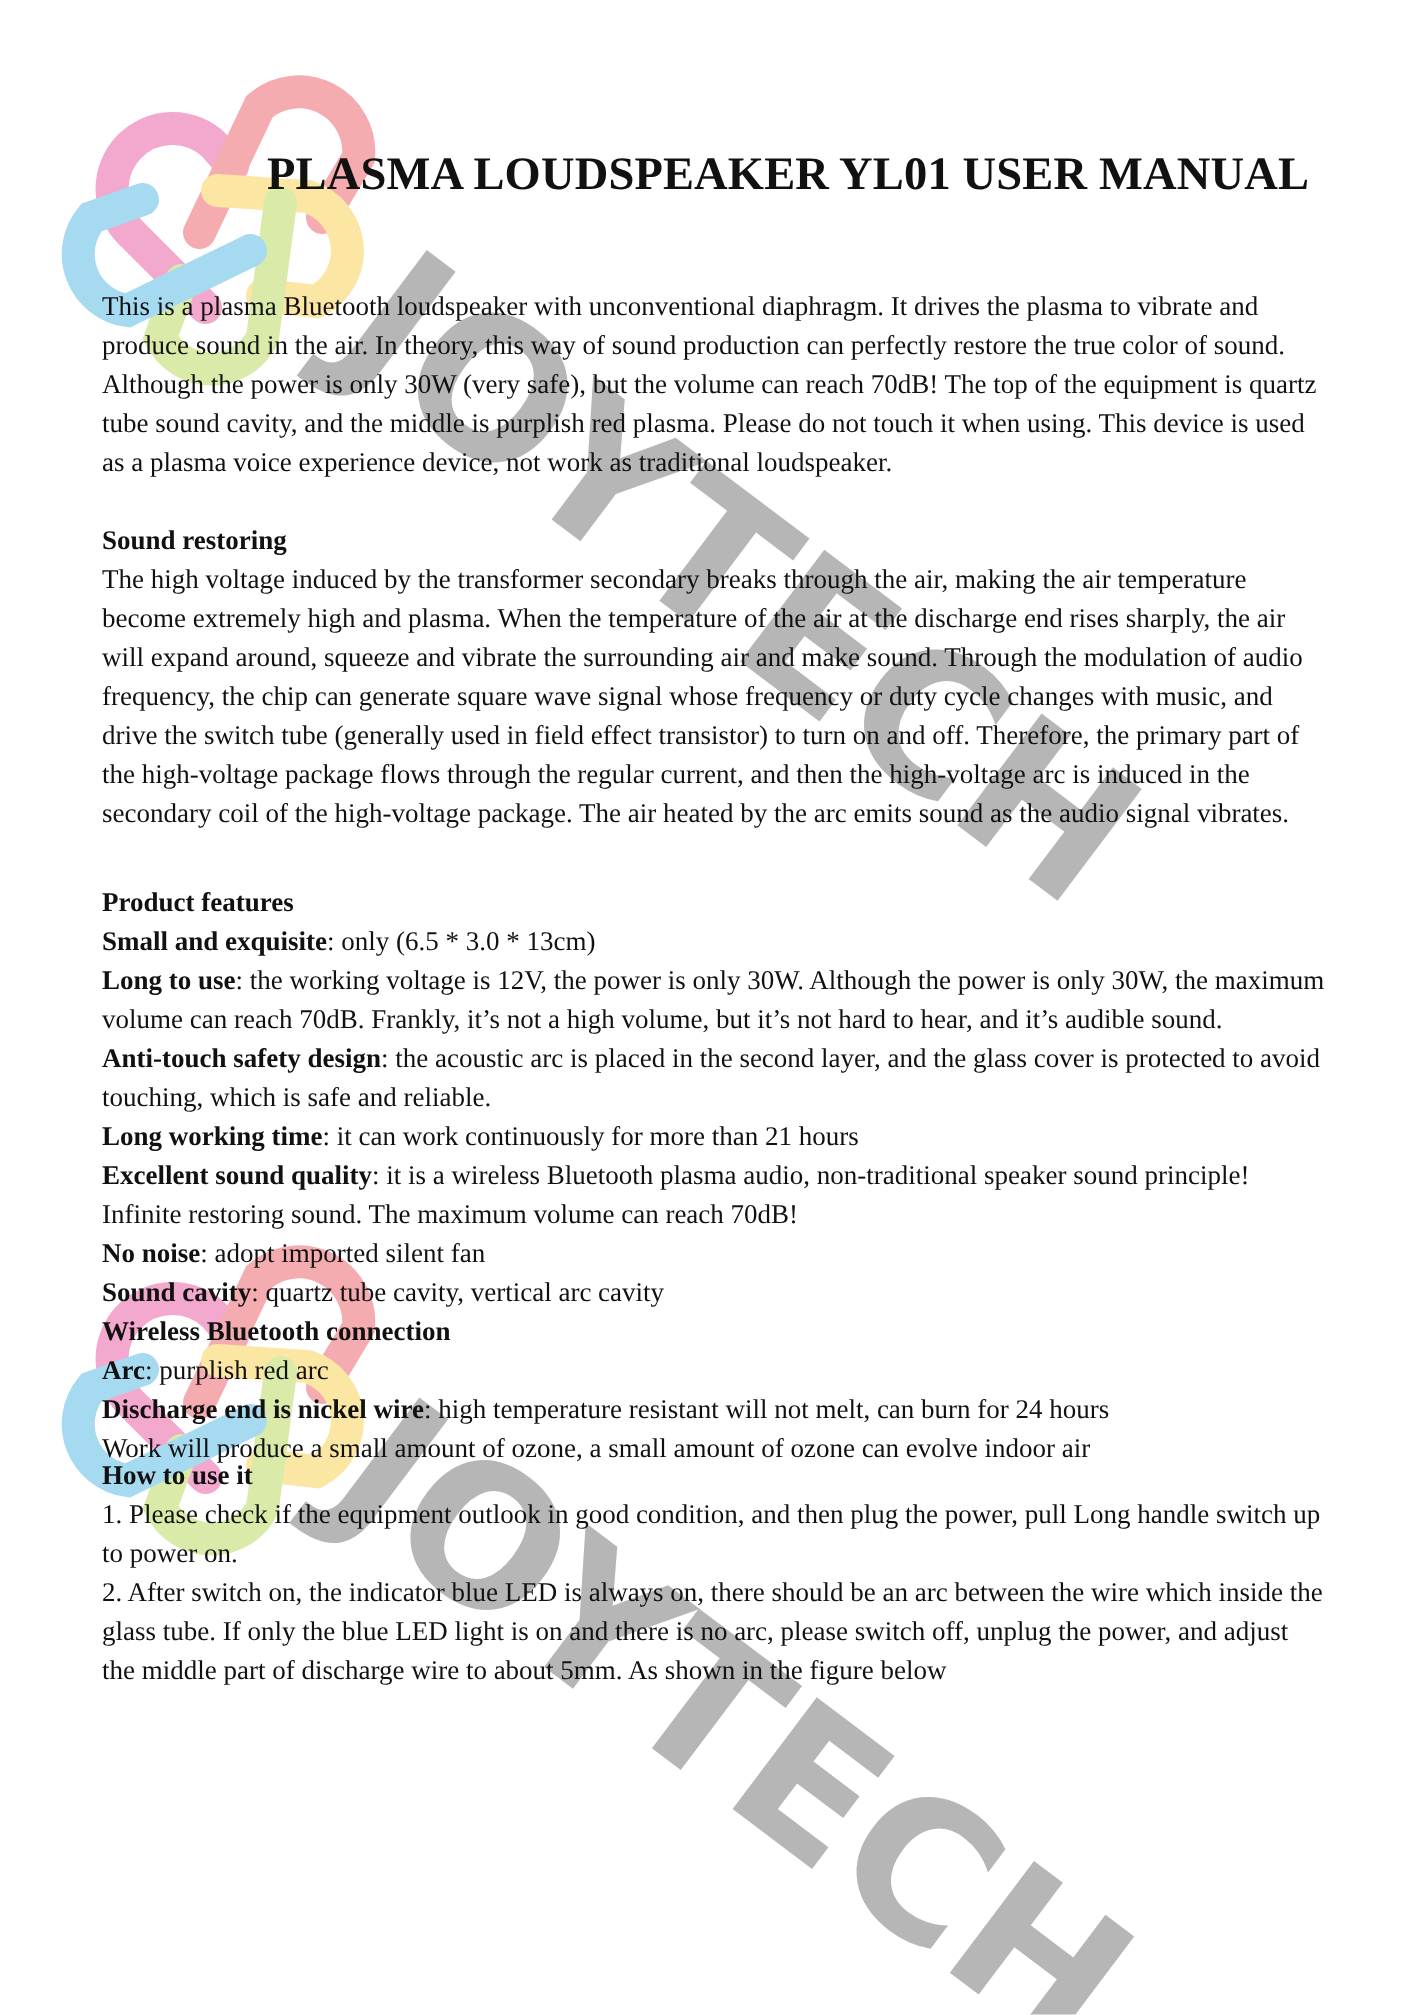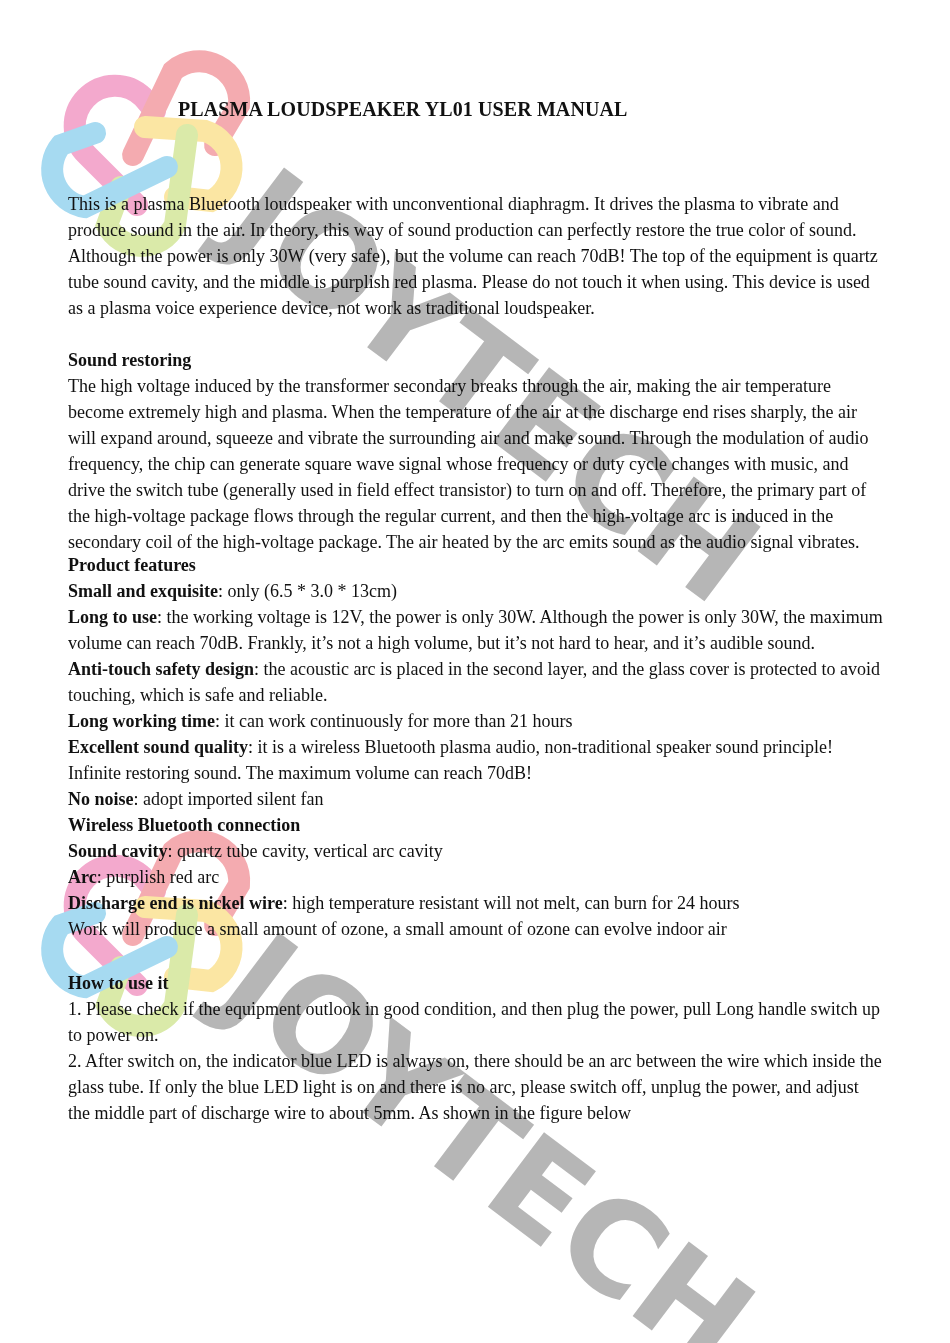--- a/index.html
+++ b/index.html
@@ -2,21 +2,21 @@
 <html><head>
 <meta charset="utf-8">
 <style>
   html, body { margin:0; padding:0; background:#ffffff; }
   body { width:950px; height:1343px; position:relative; overflow:hidden;
          font-family:"Liberation Serif","DejaVu Serif",serif; color:#111; }
   .wm { position:absolute; pointer-events:none; }
   .wm-text { font-family:"DejaVu Sans","Liberation Sans",sans-serif; font-weight:bold;
              color:#b3b3b3; opacity:0.95; white-space:nowrap; transform-origin:0 0; }
   .page { position:absolute; left:68px; top:0; width:815px; z-index:2; }
-  .title { position:absolute; left:110px; top:98px; width:700px; font-size:20px; font-weight:bold;
+  .title { position:absolute; left:110px; top:98px; width:700px; font-size:31px; font-weight:bold;
            letter-spacing:0.1px; white-space:nowrap; }
   .para { position:absolute; left:0; width:815px; font-size:18px; line-height:26px; }
   .para p { margin:0; }
   .h { font-weight:bold; }
   b { font-weight:bold; }
 </style>
 </head>
 <body>
 
 <svg class="wm" style="left:25px;top:15px;z-index:1" width="260" height="260" viewBox="0 0 260 260">
@@ -46,30 +46,30 @@
 
   <div class="para" style="top:191px">
     <p>This is a plasma Bluetooth loudspeaker with unconventional diaphragm. It drives the plasma to vibrate and produce sound in the air. In theory, this way of sound production can perfectly restore the true color of sound. Although the power is only 30W (very safe), but the volume can reach 70dB! The top of the equipment is quartz tube sound cavity, and the middle is purplish red plasma. Please do not touch it when using. This device is used as a plasma voice experience device, not work as traditional loudspeaker.</p>
   </div>
 
   <div class="para" style="top:347px">
     <p class="h">Sound restoring</p>
     <p>The high voltage induced by the transformer secondary breaks through the air, making the air temperature become extremely high and plasma. When the temperature of the air at the discharge end rises sharply, the air will expand around, squeeze and vibrate the surrounding air and make sound. Through the modulation of audio frequency, the chip can generate square wave signal whose frequency or duty cycle changes with music, and drive the switch tube (generally used in field effect transistor) to turn on and off. Therefore, the primary part of the high-voltage package flows through the regular current, and then the high-voltage arc is induced in the secondary coil of the high-voltage package. The air heated by the arc emits sound as the audio signal vibrates.</p>
   </div>
 
-  <div class="para" style="top:552px">
+  <div class="para" style="top:588px">
     <p class="h">Product features</p>
     <p><b>Small and exquisite</b><span>: only (6.5 * 3.0 * 13cm)</span></p>
     <p><b>Long to use</b><span>: the working voltage is 12V, the power is only 30W. Although the power is only 30W, the maximum volume can reach 70dB. Frankly, it’s not a high volume, but it’s not hard to hear, and it’s audible sound.</span></p>
     <p><b>Anti-touch safety design</b><span>: the acoustic arc is placed in the second layer, and the glass cover is protected to avoid touching, which is safe and reliable.</span></p>
     <p><b>Long working time</b><span>: it can work continuously for more than 21 hours</span></p>
     <p><b>Excellent sound quality</b><span>: it is a wireless Bluetooth plasma audio, non-traditional speaker sound principle! Infinite restoring sound. The maximum volume can reach 70dB!</span></p>
     <p><b>No noise</b><span>: adopt imported silent fan</span></p>
+    <p><b>Sound cavity</b><span>: quartz tube cavity, vertical arc cavity</span></p>
     <p><b>Wireless Bluetooth connection</b><span></span></p>
-    <p><b>Sound cavity</b><span>: quartz tube cavity, vertical arc cavity</span></p>
     <p><b>Arc</b><span>: purplish red arc</span></p>
     <p><b>Discharge end is nickel wire</b><span>: high temperature resistant will not melt, can burn for 24 hours</span></p>
     <p>Work will produce a small amount of ozone, a small amount of ozone can evolve indoor air</p>
   </div>
 
   <div class="para" style="top:970px">
     <p class="h">How to use it</p>
     <p>1. Please check if the equipment outlook in good condition, and then plug the power, pull Long handle switch up to power on.</p>
     <p>2. After switch on, the indicator blue LED is always on, there should be an arc between the wire which inside the glass tube. If only the blue LED light is on and there is no arc, please switch off, unplug the power, and adjust the middle part of discharge wire to about 5mm. As shown in the figure below</p>
   </div>

